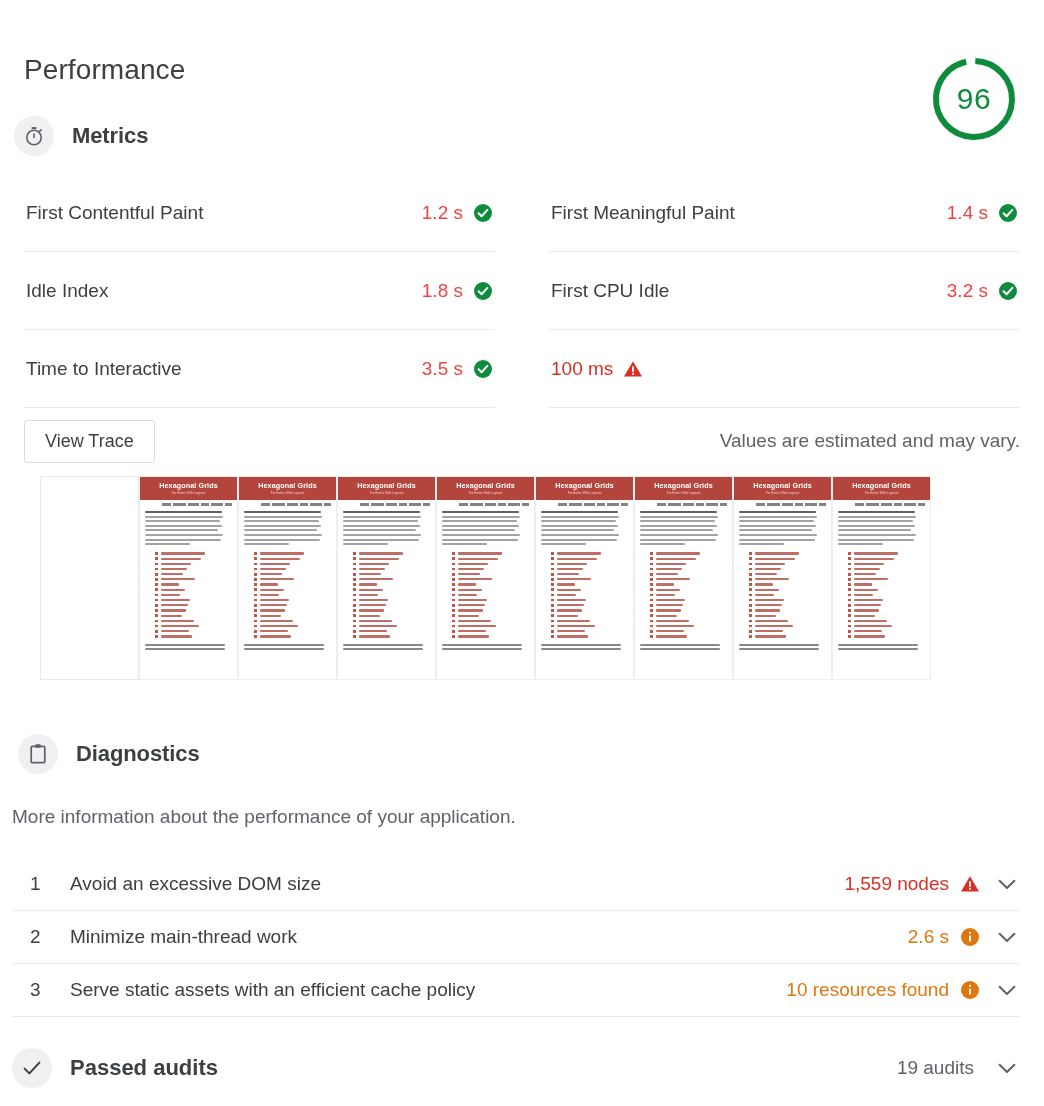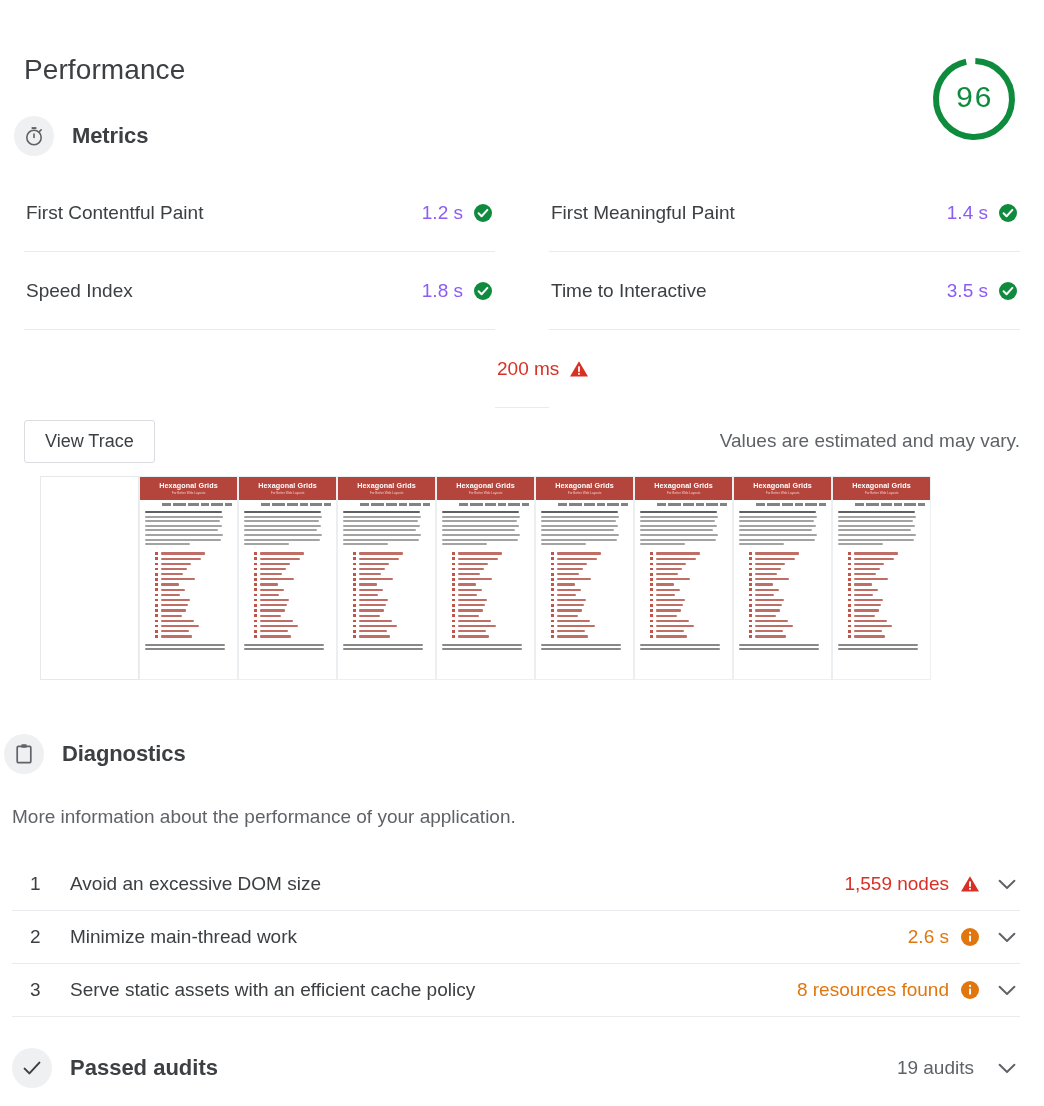--- a/index.html
+++ b/index.html
@@ -35,21 +35,20 @@
   .gauge svg { display: block; }
   .gauge-num {
     position: absolute;
     left: 0; top: 0;
     width: 92px; height: 92px;
     display: flex; align-items: center; justify-content: center;
     font-size: 30px;
     color: #0f8b3e;
     font-weight: 400;
     letter-spacing: 0.5px;
-    font-family: Liberation Mono, monospace;
   }
 
   
   .section-head {
     position: absolute;
     display: flex;
     align-items: center;
     gap: 18px;
   }
   .sec-icon {
@@ -87,21 +86,21 @@
     font-size: 19px;
     color: #3c4043;
     font-weight: 400;
   }
   .m-val {
     font-size: 19px;
     font-weight: 400;
     margin-right: 10px;
     white-space: nowrap;
   }
-  .m-val.pass { color: #8b5cf6; }
+  .m-val.pass { color: #ef4444; }
   .m-val.avg  { color: #d93025; }
   .badge { width: 20px; height: 20px; flex: none; display:block; }
 
   
   .trace-row {
     position: absolute;
     left: 24px; top: 416px;
     width: 996px;
     height: 50px;
     display: flex;
@@ -293,44 +292,54 @@
       <span class="m-val pass">1.4 s</span>
       <span>
         <svg class="badge" viewBox="0 0 20 20">
             <circle cx="10" cy="10" r="9" fill="#0f8b3e"></circle>
             <path d="M5.6 10.2 L8.6 13.2 L14.4 6.9" fill="none" stroke="#fff" stroke-width="2" stroke-linecap="round" stroke-linejoin="round"></path>
           </svg>
       </span>
     </div>
 
     <div class="m-cell">
-      <span class="m-name">Speed Index</span>
+      <span class="m-name">Idle Index</span>
       <span class="m-val pass">1.8 s</span>
       <span>
         <svg class="badge" viewBox="0 0 20 20">
             <circle cx="10" cy="10" r="9" fill="#0f8b3e"></circle>
             <path d="M5.6 10.2 L8.6 13.2 L14.4 6.9" fill="none" stroke="#fff" stroke-width="2" stroke-linecap="round" stroke-linejoin="round"></path>
           </svg>
       </span>
     </div>
     <div class="m-cell spacer"></div>
+    <div class="m-cell">
+      <span class="m-name">First CPU Idle</span>
+      <span class="m-val pass">3.2 s</span>
+      <span>
+        <svg class="badge" viewBox="0 0 20 20">
+            <circle cx="10" cy="10" r="9" fill="#0f8b3e"></circle>
+            <path d="M5.6 10.2 L8.6 13.2 L14.4 6.9" fill="none" stroke="#fff" stroke-width="2" stroke-linecap="round" stroke-linejoin="round"></path>
+          </svg>
+      </span>
+    </div>
 
     <div class="m-cell">
       <span class="m-name">Time to Interactive</span>
       <span class="m-val pass">3.5 s</span>
       <span>
         <svg class="badge" viewBox="0 0 20 20">
             <circle cx="10" cy="10" r="9" fill="#0f8b3e"></circle>
             <path d="M5.6 10.2 L8.6 13.2 L14.4 6.9" fill="none" stroke="#fff" stroke-width="2" stroke-linecap="round" stroke-linejoin="round"></path>
           </svg>
       </span>
     </div>
     <div class="m-cell spacer"></div>
     <div class="m-cell">
-      <span class="m-val avg">200 ms</span>
+      <span class="m-val avg">100 ms</span>
       <span>
         <svg class="badge" viewBox="0 0 20 20">
             <path d="M10 2.2 L19 17.6 L1 17.6 Z" fill="#d93025"></path>
             <rect x="9.1" y="7.4" width="1.8" height="5.4" fill="#fff"></rect>
             <rect x="9.1" y="13.9" width="1.8" height="1.8" fill="#fff"></rect>
           </svg>
       </span>
     </div>
   </div>
 
@@ -1128,21 +1137,21 @@
             </div>
         </div>
       </div>
       <div class="fr-foot">
         <div class="fr-line" style="width:92%"></div>
         <div class="fr-line" style="width:92%"></div>
       </div>
     </div>
   </div>
 
-  <div class="section-head" style="left:4px; top:734px;justify-content:center;">
+  <div class="section-head" style="left:18px; top:734px;justify-content:center;">
     <span class="sec-icon">
       <svg width="24" height="24" viewBox="0 0 24 24" fill="none" stroke="#5f6368" stroke-width="1.7">
         <rect x="5.2" y="4.3" width="13.6" height="16.4" rx="1.2"></rect>
         <rect x="9.3" y="2.3" width="5.4" height="3.4" rx="0.8" fill="#5f6368" stroke="none"></rect>
       </svg>
     </span>
     <span class="sec-title">Diagnostics</span>
   </div>
 
   <div class="diag-desc">More information about the performance of your application.</div>
@@ -1180,21 +1189,21 @@
       <span class="chev">
         <svg width="18" height="11" viewBox="0 0 18 11" fill="none" stroke="#5f6368" stroke-width="2" stroke-linecap="round" stroke-linejoin="round">
             <path d="M1.6 1.8 L9 9 L16.4 1.8"></path>
           </svg>
       </span>
     </div>
 
     <div class="audit-row">
       <span class="a-index">3</span>
       <span class="a-title">Serve static assets with an efficient cache policy</span>
-      <span class="a-value orange">8 resources found</span>
+      <span class="a-value orange">10 resources found</span>
       <span>
         <svg class="badge" viewBox="0 0 20 20">
             <circle cx="10" cy="10" r="9" fill="#e2760e"></circle>
             <rect x="9.1" y="8.4" width="1.9" height="6.2" fill="#fff" rx="0.6"></rect>
             <rect x="9.1" y="4.8" width="1.9" height="2.1" fill="#fff" rx="0.6"></rect>
           </svg>
       </span>
       <span class="chev">
         <svg width="18" height="11" viewBox="0 0 18 11" fill="none" stroke="#5f6368" stroke-width="2" stroke-linecap="round" stroke-linejoin="round">
             <path d="M1.6 1.8 L9 9 L16.4 1.8"></path>

